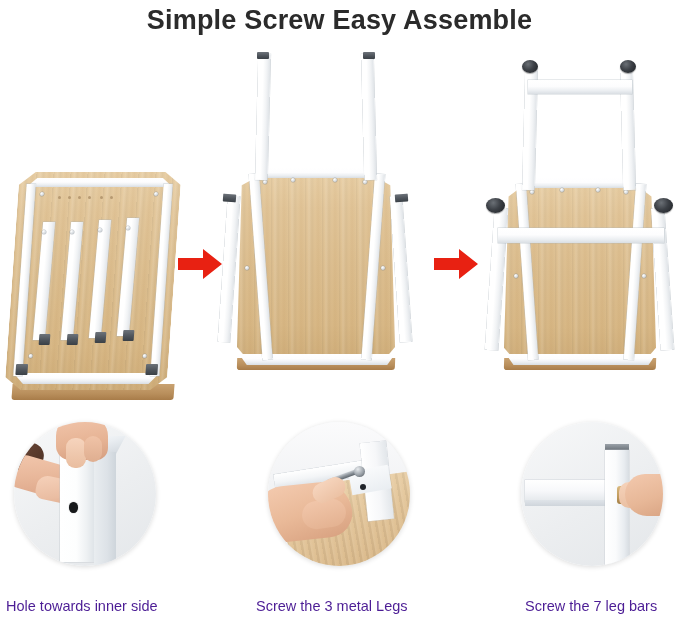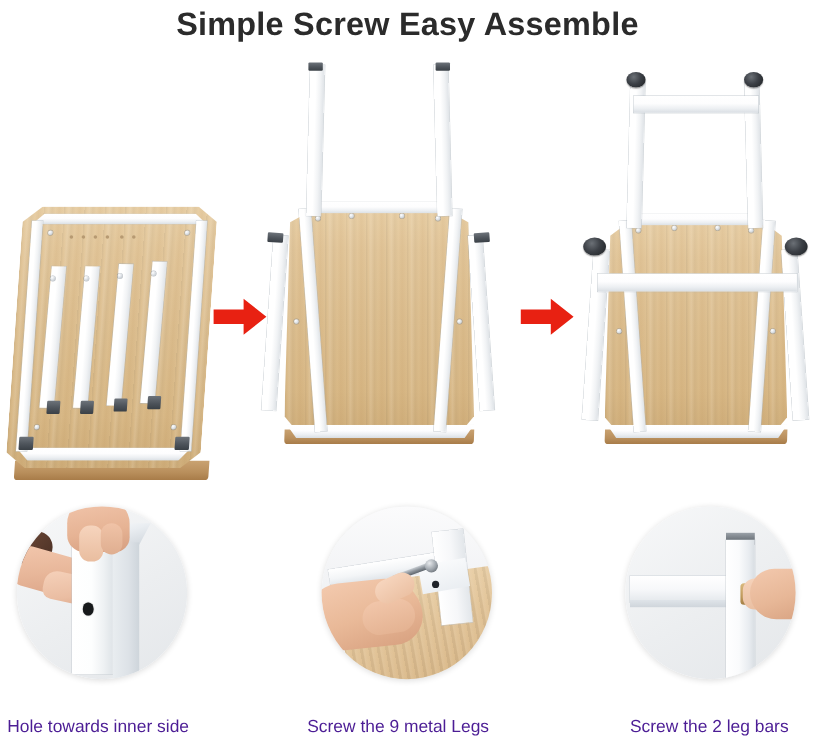--- a/index.html
+++ b/index.html
@@ -402,17 +402,17 @@
         <div class="ph3-screw"></div>
         <div class="ph3-finger"></div>
         <div class="ph3-hand"></div>
       </div>
     </div>
 
   </div>
 
   <div class="captions">
     <div class="caption c1">Hole towards inner side</div>
-    <div class="caption c2">Screw the 9 metal Legs</div>
-    <div class="caption c3">Screw the 2 leg bars</div>
+    <div class="caption c2">Screw the 3 metal Legs</div>
+    <div class="caption c3">Screw the 7 leg bars</div>
   </div>
 
 </div>
 
 </body></html>

